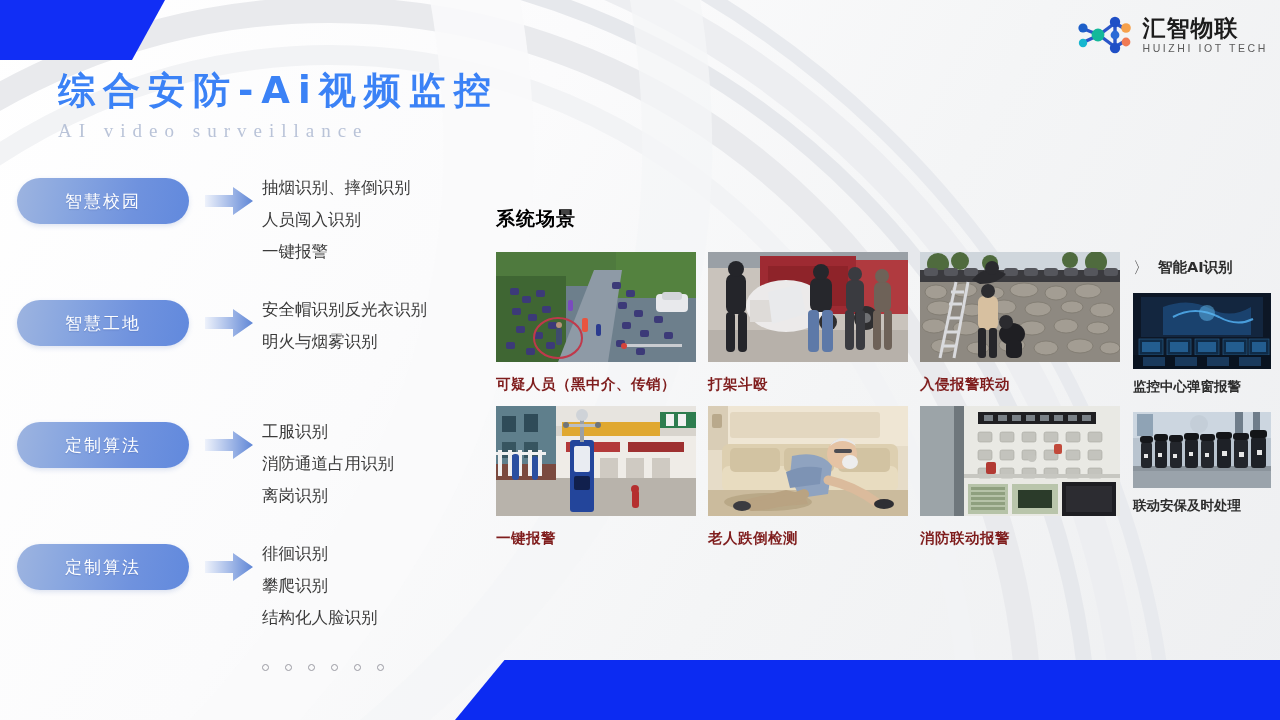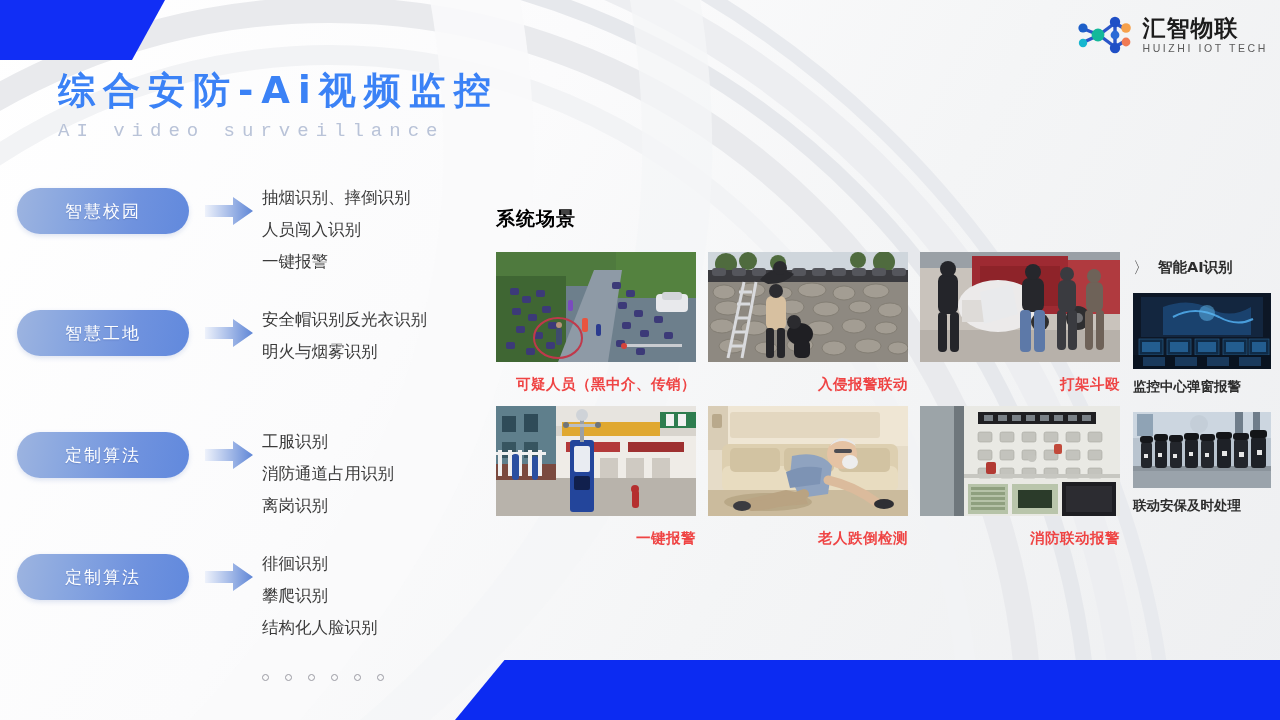--- a/index.html
+++ b/index.html
@@ -19,33 +19,33 @@
   .corner-tl{position:absolute;left:0;top:0;width:165px;height:60px;
     background:#112ef5;clip-path:polygon(0 0,100% 0,80% 100%,0 100%);}
   .corner-br{position:absolute;left:455px;bottom:0;width:825px;height:60px;
     background:#0c2bf2;clip-path:polygon(6% 0,100% 0,100% 100%,0 100%);}
 
   
   .title-wrap{position:absolute;left:58px;top:70px;}
   .title{font-size:37px;font-weight:bold;color:#3b82f6;letter-spacing:8px;
     line-height:1.12;white-space:nowrap;font-family:"DejaVu Sans",sans-serif;}
   .subtitle{margin-top:9px;font-size:19px;color:#b9c3d8;letter-spacing:7px;
-    white-space:nowrap;font-family:Liberation Mono, monospace;}
+    white-space:nowrap;font-family:Liberation Serif, serif;}
 
   
   .logo{position:absolute;right:12px;top:14px;display:flex;align-items:center;gap:8px;}
   .logo-mark{width:62px;height:42px;flex:0 0 auto;}
   .logo-text{display:flex;flex-direction:column;justify-content:center;}
   .logo-cn{font-size:23px;font-weight:bold;color:#1c1c1c;letter-spacing:1px;
     line-height:1.05;font-family:"DejaVu Sans",sans-serif;}
   .logo-en{font-size:10.5px;color:#5a5a5a;letter-spacing:2.6px;margin-top:2px;
     font-family:"Liberation Sans",sans-serif;}
 
   
-  .left-col{position:absolute;left:0;top:188px;width:470px;}
+  .left-col{position:absolute;left:0;top:178px;width:470px;}
   .cat-row{position:relative;height:122px;}
   .pill{position:absolute;left:17px;top:0;width:172px;height:46px;border-radius:23px;
     background:linear-gradient(100deg,#9db4e0 0%,#88a6e0 30%,#6f92de 68%,#6189dd 100%);
     box-shadow:0 2px 5px rgba(90,120,190,.20);
     display:flex;align-items:center;justify-content:center;}
   .pill span{font-size:17px;color:#ffffff;letter-spacing:2px;
     font-family:"DejaVu Sans",sans-serif;text-shadow:0 1px 1px rgba(60,90,160,.35);}
   .arrow{position:absolute;left:205px;top:8px;width:48px;height:30px;}
   .items{position:absolute;left:262px;top:-6px;}
   .items div{font-size:16.5px;color:#3b3b3b;line-height:1.95;white-space:nowrap;
@@ -56,21 +56,21 @@
 
   
   .panel-title{position:absolute;left:496px;top:206px;font-size:19px;font-weight:bold;
     color:#000000;letter-spacing:1px;font-family:"DejaVu Sans",sans-serif;text-align:right;}
 
   .grid{position:absolute;left:496px;top:252px;}
   .grid-row{display:flex;gap:12px;margin-bottom:12px;}
   .cell{width:200px;}
   .thumb{width:200px;height:110px;overflow:hidden;position:relative;background:#cfd3d6;}
   .thumb svg{display:block;width:100%;height:100%;}
-  .cap{margin-top:13px;text-align:right;font-size:14.5px;font-weight:bold;color:#ef4444;
+  .cap{margin-top:13px;text-align:left;font-size:14.5px;font-weight:bold;color:#7f1d1d;
     letter-spacing:.5px;white-space:nowrap;font-family:"DejaVu Sans",sans-serif;}
 
   
   .side{position:absolute;left:1133px;top:258px;width:140px;}
   .side-head{display:flex;align-items:center;gap:9px;margin-bottom:16px;}
   .chev{font-size:16px;color:#4a4a4a;line-height:1;font-family:"Liberation Sans",sans-serif;}
   .side-head-label{font-size:14.5px;font-weight:bold;color:#2d2d2d;
     font-family:"DejaVu Sans",sans-serif;white-space:nowrap;}
   .side-item{margin-bottom:16px;}
   .side-thumb{width:138px;height:76px;overflow:hidden;background:#cfd3d6;}
@@ -263,20 +263,69 @@
             <rect x="128" y="92" width="58" height="3" fill="#c9ccd1"></rect>
             <circle cx="128" cy="94" r="3" fill="#d4443a"></circle>
           </svg>
         </div>
         <div class="cap">可疑人员（黑中介、传销）</div>
       </div>
 
       <div class="cell">
         <div class="thumb">
           <svg viewBox="0 0 200 110" preserveAspectRatio="none">
+            <rect width="200" height="110" fill="#c9c3bc"></rect>
+            <rect x="0" y="0" width="200" height="16" fill="#9aa0a6"></rect>
+            <rect x="52" y="4" width="96" height="58" fill="#9e2a32"></rect>
+            <rect x="148" y="8" width="52" height="54" fill="#b03a3f"></rect>
+            <rect x="60" y="14" width="80" height="40" fill="#8e2329"></rect>
+            <rect x="0" y="78" width="200" height="32" fill="#b7b1aa"></rect>
+            <ellipse cx="78" cy="54" rx="40" ry="26" fill="#eceaea"></ellipse>
+            <rect x="42" y="48" width="26" height="22" fill="#dedbd8"></rect>
+            <circle cx="158" cy="66" r="12" fill="#2e2e30"></circle>
+            <circle cx="158" cy="66" r="5" fill="#6f7073"></circle>
+            <circle cx="120" cy="70" r="9" fill="#2e2e30"></circle>
+
+            <g fill="#24252a">
+              <rect x="18" y="22" width="20" height="40" rx="7"></rect>
+              <circle cx="28" cy="17" r="8"></circle>
+              <rect x="18" y="60" width="9" height="40" rx="4"></rect>
+              <rect x="30" y="60" width="9" height="40" rx="4"></rect>
+            </g>
+            <g fill="#e9eaec">
+              <path d="M60,40 L92,32 L98,62 L64,72 Z"></path>
+            </g>
+            <g fill="#26272c">
+              <rect x="102" y="26" width="22" height="34" rx="7"></rect>
+              <circle cx="113" cy="20" r="8"></circle>
+            </g>
+            <g fill="#5d79a8">
+              <rect x="100" y="58" width="11" height="42" rx="4"></rect>
+              <rect x="114" y="58" width="11" height="42" rx="4"></rect>
+            </g>
+            <g fill="#3a3b40">
+              <rect x="138" y="28" width="18" height="32" rx="6"></rect>
+              <circle cx="147" cy="22" r="7"></circle>
+              <rect x="137" y="58" width="9" height="40" rx="4"></rect>
+              <rect x="148" y="58" width="9" height="40" rx="4"></rect>
+            </g>
+            <g fill="#6e6258">
+              <rect x="166" y="30" width="17" height="30" rx="6"></rect>
+              <circle cx="174" cy="24" r="7"></circle>
+              <rect x="165" y="58" width="8" height="40" rx="4"></rect>
+              <rect x="176" y="58" width="8" height="40" rx="4"></rect>
+            </g>
+          </svg>
+        </div>
+        <div class="cap">打架斗殴</div>
+      </div>
+
+      <div class="cell">
+        <div class="thumb">
+          <svg viewBox="0 0 200 110" preserveAspectRatio="none">
             <rect width="200" height="110" fill="#a9a49c"></rect>
             <rect x="0" y="0" width="200" height="20" fill="#cfd6dc"></rect>
             <g fill="#4f6b3e">
               <circle cx="18" cy="12" r="11"></circle>
                 <circle cx="40" cy="9" r="9"></circle>
                 <circle cx="70" cy="11" r="8"></circle>
               <circle cx="176" cy="10" r="11"></circle>
                 <circle cx="150" cy="8" r="8"></circle>
             </g>
             <rect x="0" y="18" width="200" height="12" fill="#3b3b3f"></rect>
@@ -343,69 +392,20 @@
             </g>
 
             <g>
               <ellipse cx="92" cy="82" rx="13" ry="11" fill="#1f1f23"></ellipse>
               <circle cx="86" cy="70" r="7" fill="#2b2b2f"></circle>
               <rect x="86" y="88" width="16" height="18" rx="5" fill="#1f1f23"></rect>
             </g>
           </svg>
         </div>
         <div class="cap">入侵报警联动</div>
-      </div>
-
-      <div class="cell">
-        <div class="thumb">
-          <svg viewBox="0 0 200 110" preserveAspectRatio="none">
-            <rect width="200" height="110" fill="#c9c3bc"></rect>
-            <rect x="0" y="0" width="200" height="16" fill="#9aa0a6"></rect>
-            <rect x="52" y="4" width="96" height="58" fill="#9e2a32"></rect>
-            <rect x="148" y="8" width="52" height="54" fill="#b03a3f"></rect>
-            <rect x="60" y="14" width="80" height="40" fill="#8e2329"></rect>
-            <rect x="0" y="78" width="200" height="32" fill="#b7b1aa"></rect>
-            <ellipse cx="78" cy="54" rx="40" ry="26" fill="#eceaea"></ellipse>
-            <rect x="42" y="48" width="26" height="22" fill="#dedbd8"></rect>
-            <circle cx="158" cy="66" r="12" fill="#2e2e30"></circle>
-            <circle cx="158" cy="66" r="5" fill="#6f7073"></circle>
-            <circle cx="120" cy="70" r="9" fill="#2e2e30"></circle>
-
-            <g fill="#24252a">
-              <rect x="18" y="22" width="20" height="40" rx="7"></rect>
-              <circle cx="28" cy="17" r="8"></circle>
-              <rect x="18" y="60" width="9" height="40" rx="4"></rect>
-              <rect x="30" y="60" width="9" height="40" rx="4"></rect>
-            </g>
-            <g fill="#e9eaec">
-              <path d="M60,40 L92,32 L98,62 L64,72 Z"></path>
-            </g>
-            <g fill="#26272c">
-              <rect x="102" y="26" width="22" height="34" rx="7"></rect>
-              <circle cx="113" cy="20" r="8"></circle>
-            </g>
-            <g fill="#5d79a8">
-              <rect x="100" y="58" width="11" height="42" rx="4"></rect>
-              <rect x="114" y="58" width="11" height="42" rx="4"></rect>
-            </g>
-            <g fill="#3a3b40">
-              <rect x="138" y="28" width="18" height="32" rx="6"></rect>
-              <circle cx="147" cy="22" r="7"></circle>
-              <rect x="137" y="58" width="9" height="40" rx="4"></rect>
-              <rect x="148" y="58" width="9" height="40" rx="4"></rect>
-            </g>
-            <g fill="#6e6258">
-              <rect x="166" y="30" width="17" height="30" rx="6"></rect>
-              <circle cx="174" cy="24" r="7"></circle>
-              <rect x="165" y="58" width="8" height="40" rx="4"></rect>
-              <rect x="176" y="58" width="8" height="40" rx="4"></rect>
-            </g>
-          </svg>
-        </div>
-        <div class="cap">打架斗殴</div>
       </div>
 
     </div>
 
     <div class="grid-row">
 
       <div class="cell">
         <div class="thumb">
           <svg viewBox="0 0 200 110" preserveAspectRatio="none">
             <rect width="200" height="110" fill="#d8d4cd"></rect>

